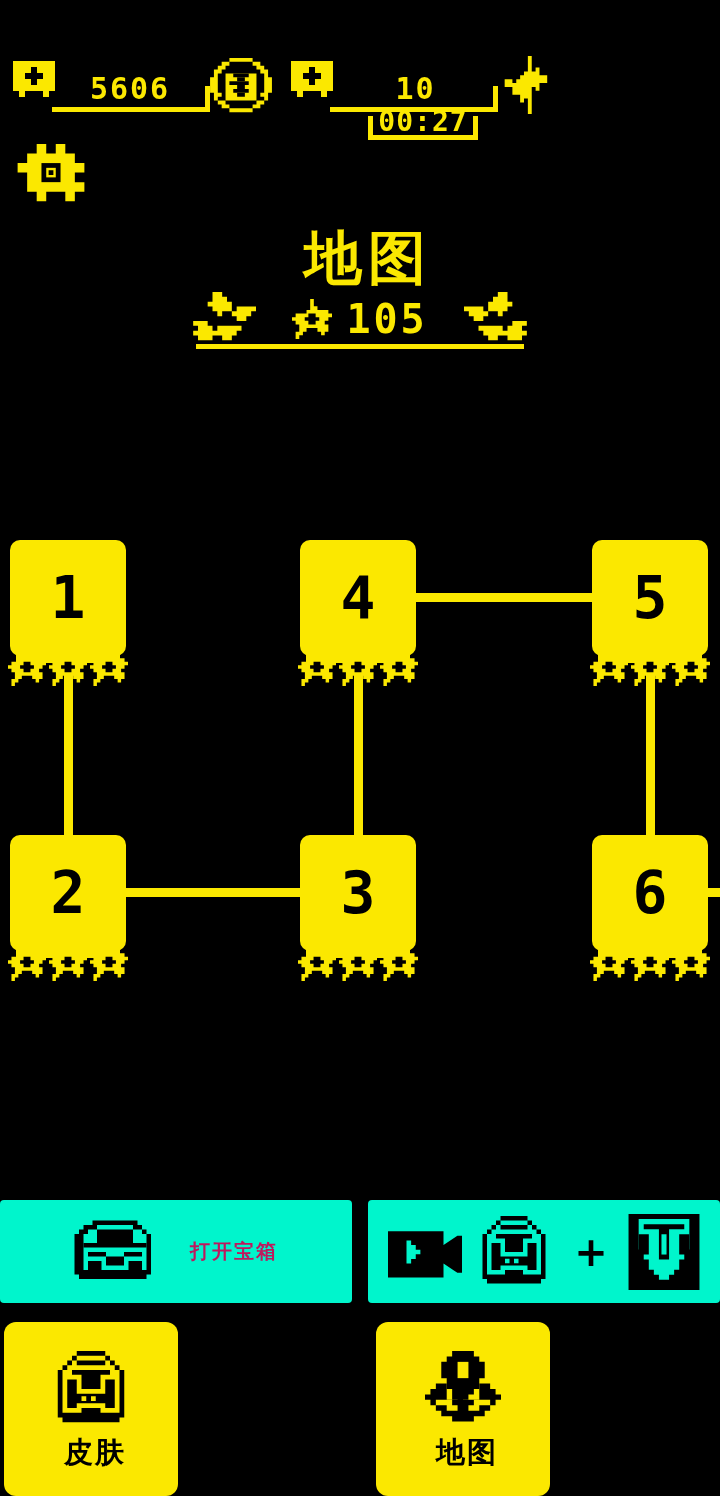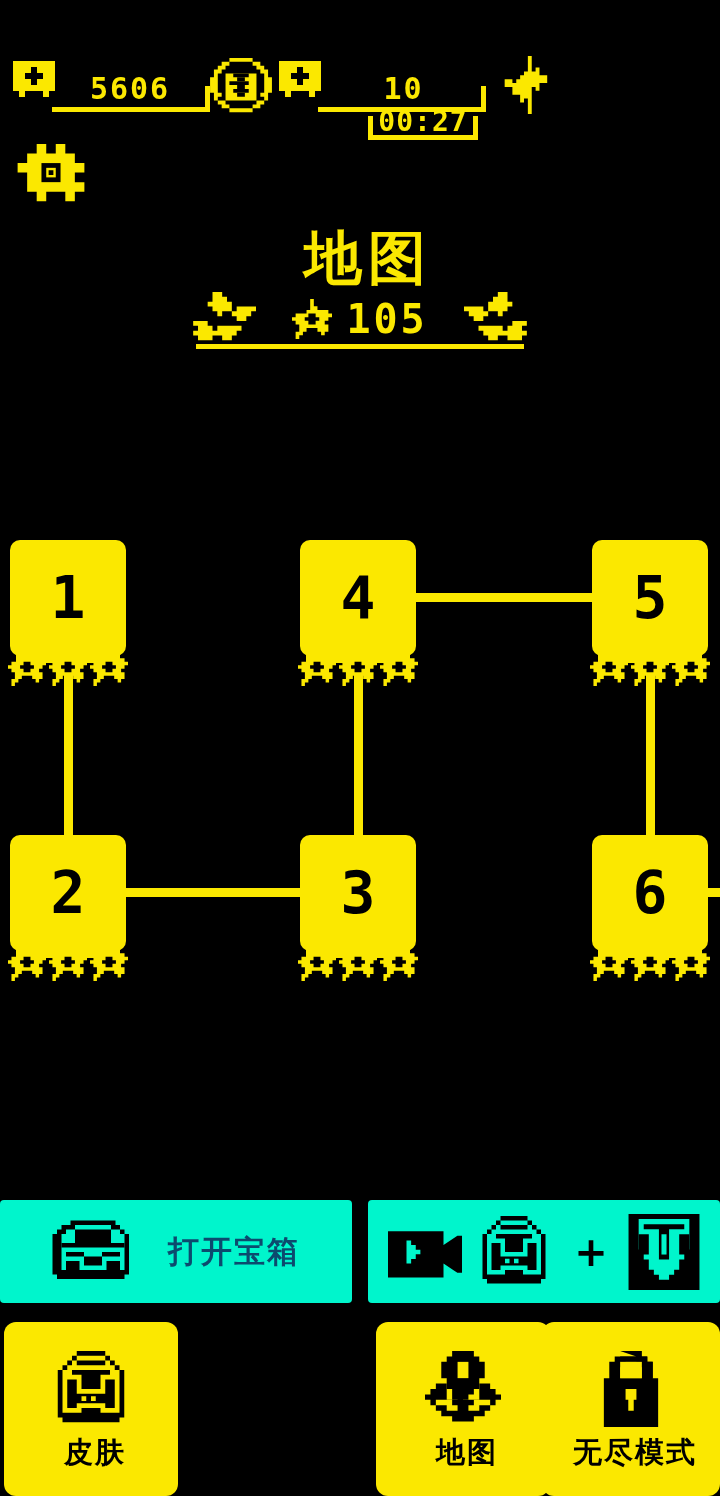--- a/index.html
+++ b/index.html
@@ -34,21 +34,21 @@
   .res .val{
     position:absolute; bottom:14px; text-align:center;
     font-size:30px; line-height:30px;
   }
 
   #res-coins{ left:10px; top:58px; width:200px; }
   #res-coins .rail{ width:158px; }
   #res-coins .capR{ left:195px; }
   #res-coins .val{ left:50px; width:140px; }
 
-  #res-energy{ left:276px; top:58px; width:210px; }
+  #res-energy{ left:288px; top:58px; width:210px; }
   #res-energy .rail{ width:168px; }
   #res-energy .capR{ left:205px; }
   #res-energy .val{ left:55px; width:145px; }
 
   .timer{
     position:absolute; left:368px; top:110px; width:110px; height:30px;
   }
   .timer .tline{ position:absolute; left:4px; bottom:0; width:102px; height:5px; background:#fbe800; }
   .timer .tl{ position:absolute; left:0; bottom:0; width:5px; height:24px; background:#fbe800; }
   .timer .tr{ position:absolute; right:0; bottom:0; width:5px; height:24px; background:#fbe800; }
@@ -101,21 +101,21 @@
 
   .link{ position:absolute; background:#fbe800; }
 
   
   .cyanrow{ position:absolute; left:0; top:1200px; width:720px; height:103px; }
   .cbtn{
     position:absolute; top:0; height:103px; background:#00f5cc; border-radius:4px;
     display:flex; align-items:center;
   }
   #btn-chest{ left:0; width:352px; justify-content:center; gap:26px; }
-  #btn-chest .lbl{ color:#0c4a6e; font-size:31px; line-height:33px; letter-spacing:2px; }
+  #btn-chest .lbl{ color:#be185d; font-size:20px; line-height:33px; letter-spacing:2px; }
   #btn-adbuff{ left:368px; width:352px; justify-content:center; gap:20px; }
   #btn-adbuff .plus{ color:#000; font-size:40px; font-weight:bold; line-height:40px; }
 
   
   .nav{ position:absolute; left:0; top:1322px; width:720px; height:174px; }
   .navbtn{
     position:absolute; top:0; width:174px; height:174px; background:#fbe800;
     border-radius:12px; display:flex; flex-direction:column;
     align-items:center; justify-content:center; gap:10px;
   }
@@ -372,23 +372,14 @@
     <div class="navbtn" id="nav-map">
       <svg class="ico" viewBox="0 0 14 14">
         <path fill="#000" d="M5 0h4v1h1v1h1v3h-1v2H9v1H8v1H7v1H6v-1H5V7H4V5H3V2h1V1h1z"></path>
         <path fill="#fbe800" d="M6 2h2v3H6z"></path>
         <path fill="#000" d="M2 6h2v1H2zM10 6h2v1h-2zM1 7h3v1H1zM10 7h3v1h-3zM0 8h4v1H0zM10 8h4v1h-4zM1 9h12v1H1zM2 10h10v1H2zM3 11h8v1H3zM5 12h4v1H5z"></path>
         <path fill="#fbe800" d="M2 9h3v1H2zM9 9h3v1H9zM4 10h2v1H4zM8 10h2v1H8z"></path>
       </svg>
       <span class="lbl cjk">地图</span>
     </div>
 
-    <div class="navbtn" id="nav-endless">
-      <svg class="ico" viewBox="0 0 12 14">
-        <path fill="#000" d="M4 0h4v1h1v1h1v3H8V3H7V2H5v1H4v2H3V2h1V1h3z"></path>
-        <path fill="#000" d="M3 1h6v1H3zM2 2h2v4H2zM8 2h2v4H8zM1 5h10v9H1z"></path>
-        <path fill="#fbe800" d="M4 2h4v3H4z"></path>
-        <path fill="#fbe800" d="M5 7h2v2H5zM5.5 9h1v2h-1z"></path>
-      </svg>
-      <span class="lbl cjk">无尽模式</span>
-    </div>
   </div>
 </div>
 
 </body></html>

